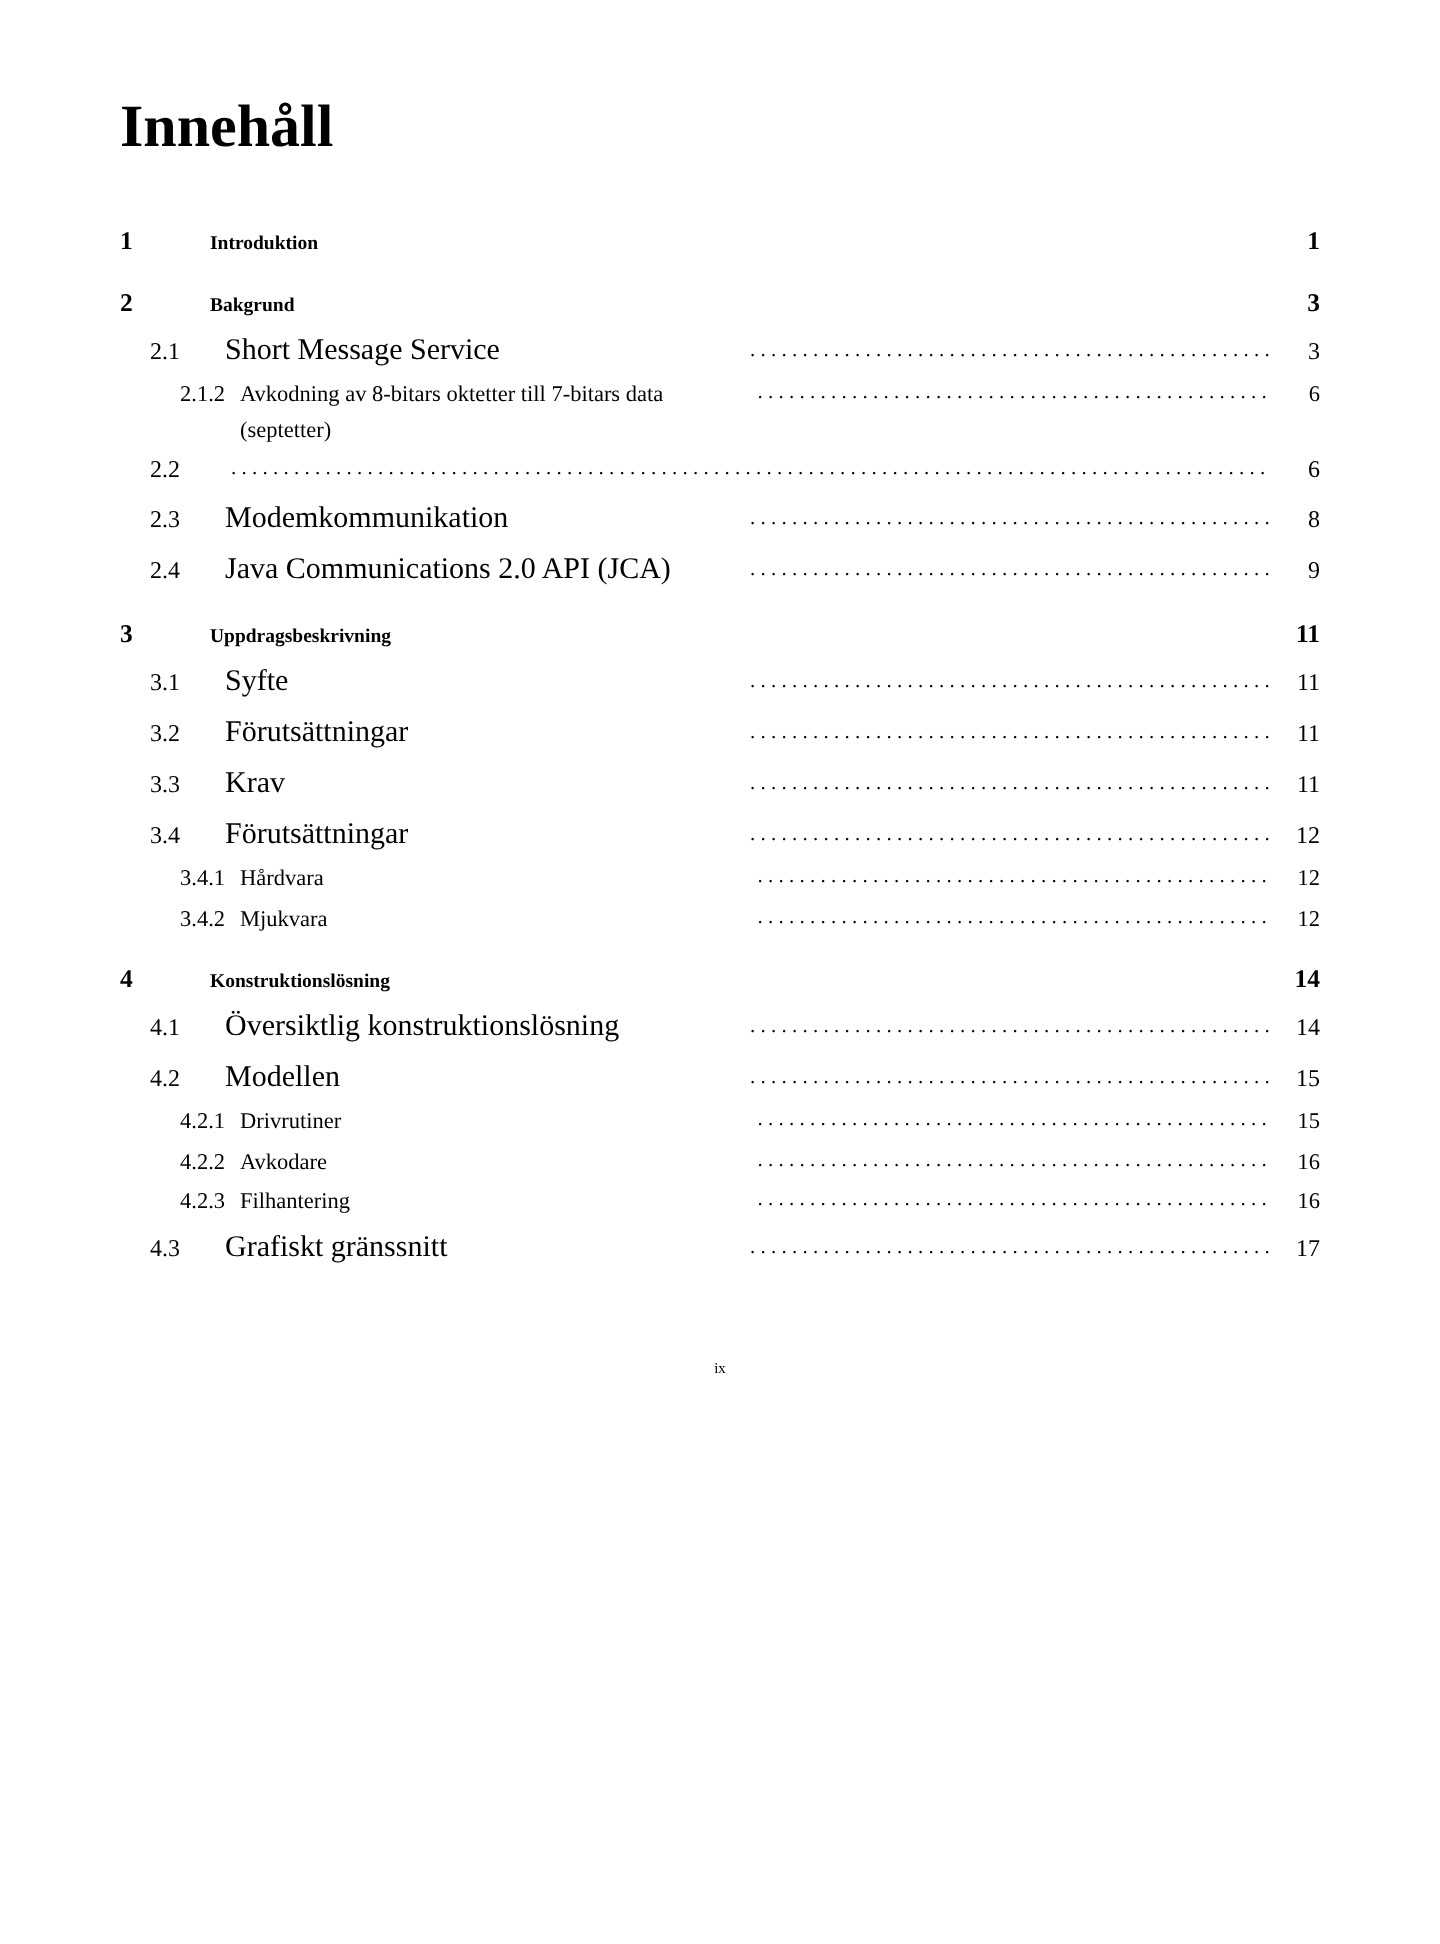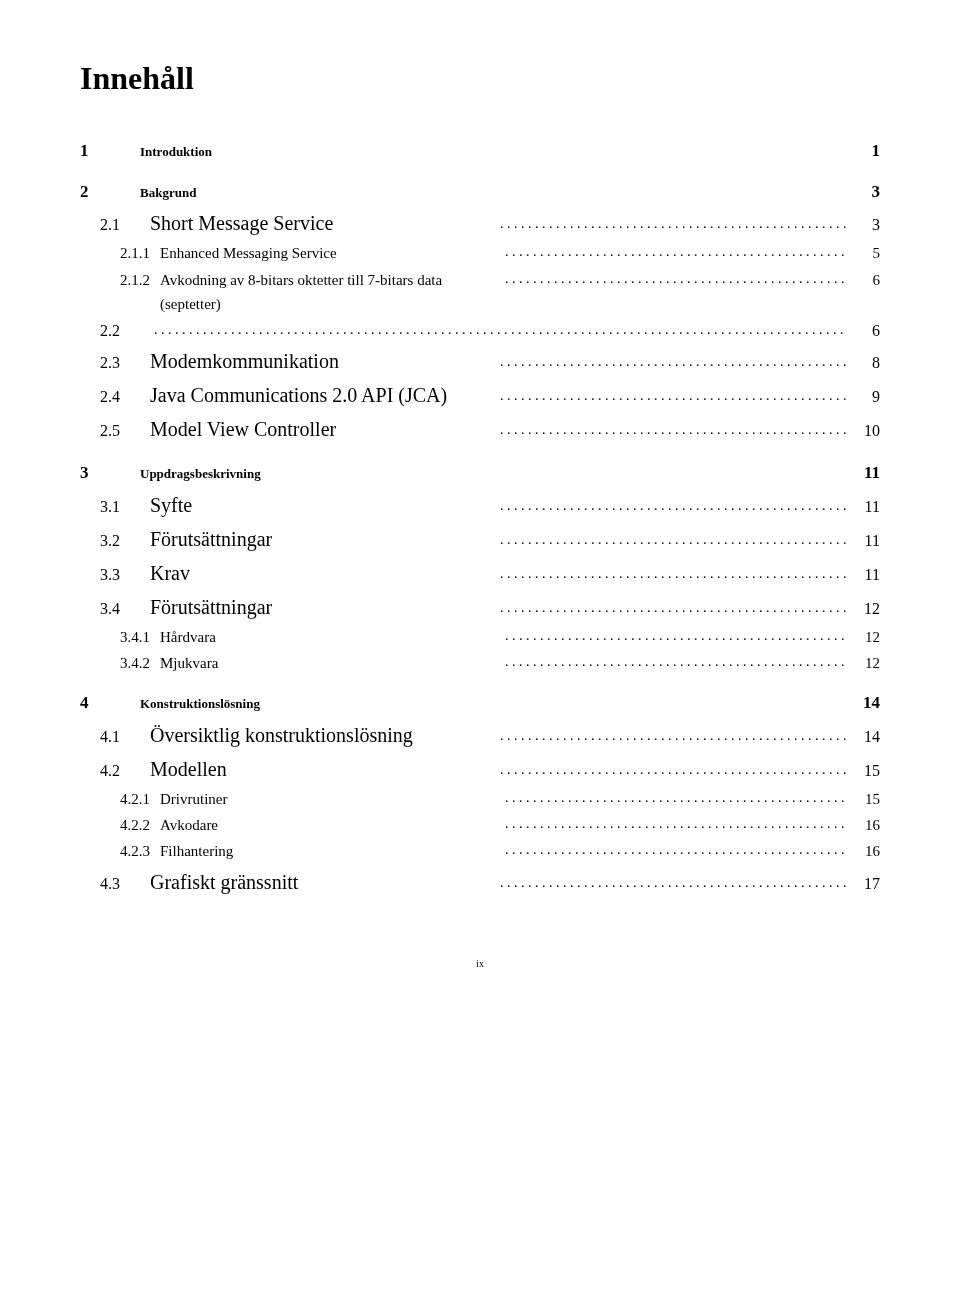--- a/index.html
+++ b/index.html
@@ -10,21 +10,21 @@
     body {
       background: #ffffff;
       font-family: "Computer Modern", "Latin Modern", Georgia, "Times New Roman", serif;
       font-size: 16px;
       color: #000000;
       padding: 60px 80px 80px 80px;
       max-width: 960px;
       margin: 0 auto;
     }
     .page-title {
-      font-size: 32px;
+      font-size: 40px;
       font-weight: bold;
       margin-bottom: 40px;
       font-family: Georgia, "Times New Roman", serif;
     }
     .toc-section {
       width: 100%;
     }
     .toc-entry {
       display: flex;
       align-items: baseline;
@@ -127,26 +127,20 @@
       <span style="flex: 1 1 0%;"></span>
       <span class="toc-page chapter">3</span>
     </div>
     <div class="toc-entry section-row">
       <span class="toc-number section">2.1</span>
       <span class="toc-label section">Short Message Service</span>
       <span class="toc-dots"></span>
       <span class="toc-page section">3</span>
     </div>
     <div class="toc-entry subsection-row">
-      <span class="toc-number subsection">2.1.1</span>
-      <span class="toc-label subsection">Enhanced Messaging Service</span>
-      <span class="toc-dots"></span>
-      <span class="toc-page subsection">5</span>
-    </div>
-    <div class="toc-entry subsection-row">
       <span class="toc-number subsection">2.1.2</span>
       <span class="toc-label subsection">Avkodning av 8-bitars oktetter till 7-bitars data (septetter)</span>
       <span class="toc-dots" style="min-width: 20px;"></span>
       <span class="toc-page subsection">6</span>
     </div>
     <div class="toc-entry section-row">
       <span class="toc-number section">2.2</span>
       <span class="toc-dots"></span>
       <span class="toc-page section">6</span>
     </div>
@@ -155,26 +149,20 @@
       <span class="toc-label section">Modemkommunikation</span>
       <span class="toc-dots"></span>
       <span class="toc-page section">8</span>
     </div>
     <div class="toc-entry section-row">
       <span class="toc-number section">2.4</span>
       <span class="toc-label section">Java Communications 2.0 API (JCA)</span>
       <span class="toc-dots"></span>
       <span class="toc-page section">9</span>
     </div>
-    <div class="toc-entry section-row">
-      <span class="toc-number section">2.5</span>
-      <span class="toc-label section">Model View Controller</span>
-      <span class="toc-dots"></span>
-      <span class="toc-page section">10</span>
-    </div>
     <div class="toc-entry chapter-row">
       <span class="toc-number chapter">3</span>
       <span class="toc-label chapter">Uppdragsbeskrivning</span>
       <span style="flex: 1 1 0%;"></span>
       <span class="toc-page chapter">11</span>
     </div>
     <div class="toc-entry section-row">
       <span class="toc-number section">3.1</span>
       <span class="toc-label section">Syfte</span>
       <span class="toc-dots"></span>

